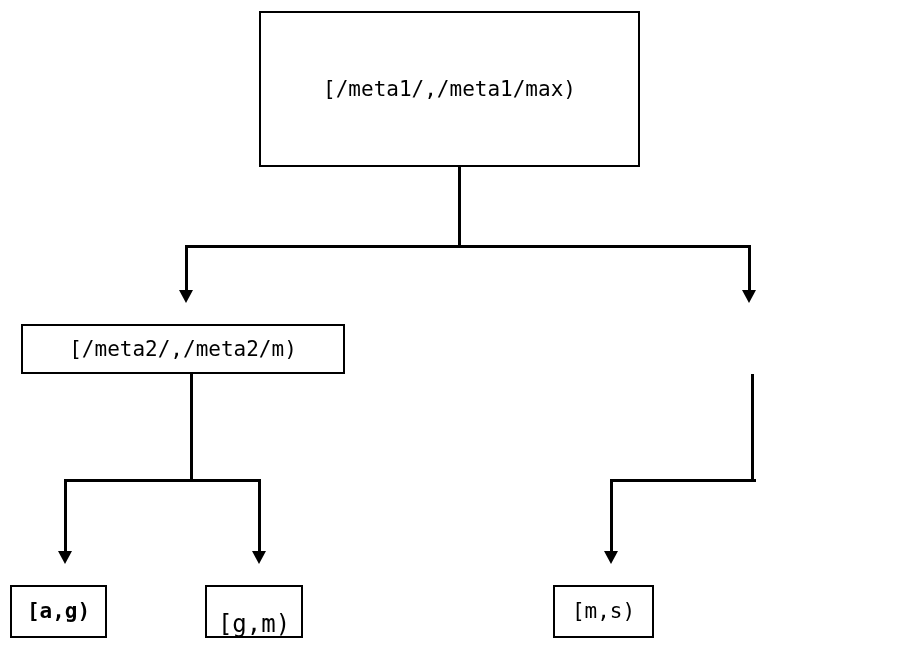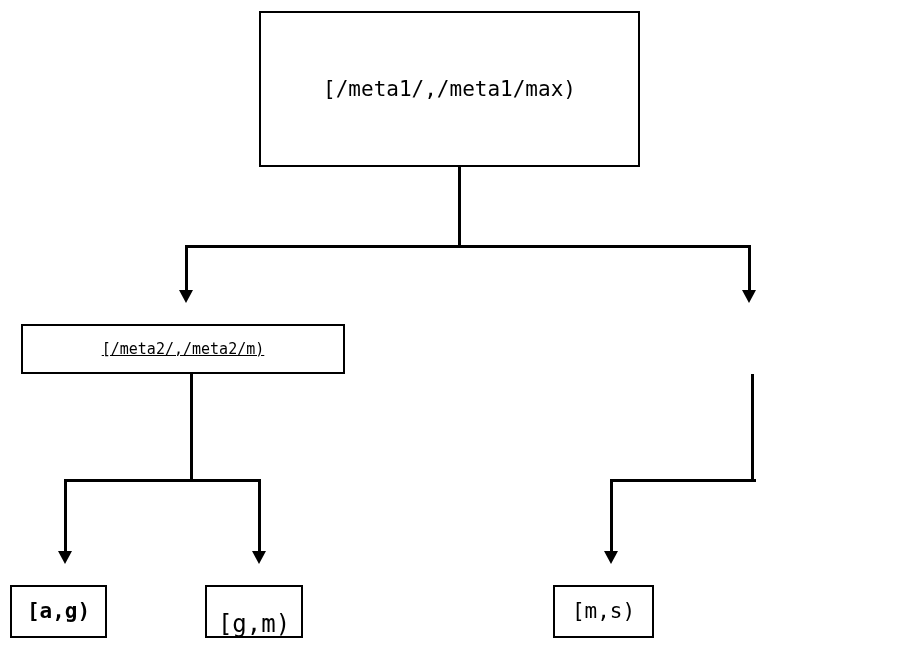--- a/index.html
+++ b/index.html
@@ -40,22 +40,21 @@
     width: 381px;
     height: 156px;
     font-size: 21px;
   }
   
   #node-mid-left {
     left: 21px;
     top: 324px;
     width: 324px;
     height: 50px;
-    font-size: 15px;
-    text-decoration: underline;
+    font-size: 21px;
   }
   #node-mid-right {
     left: 580px;
     top: 324px;
     width: 320px;
     height: 50px;
     font-size: 21px;
   }
   
   #node-leaf-ag {

